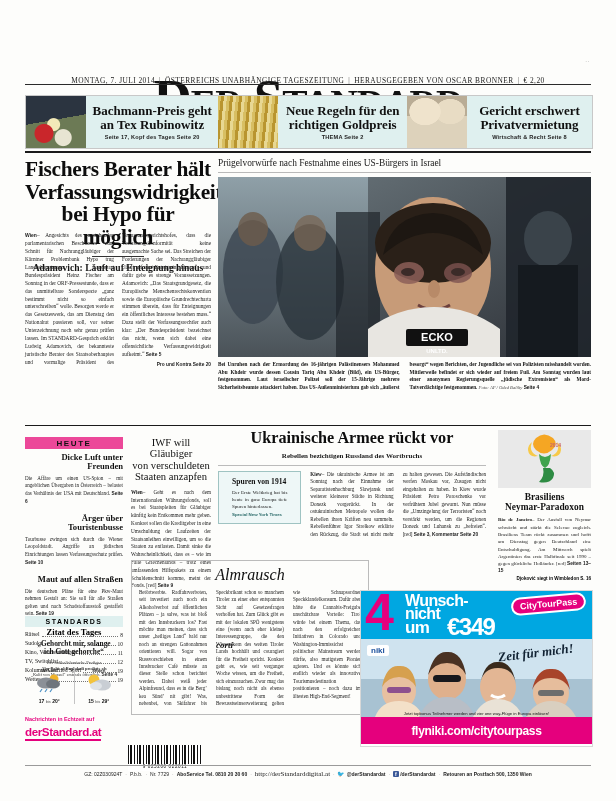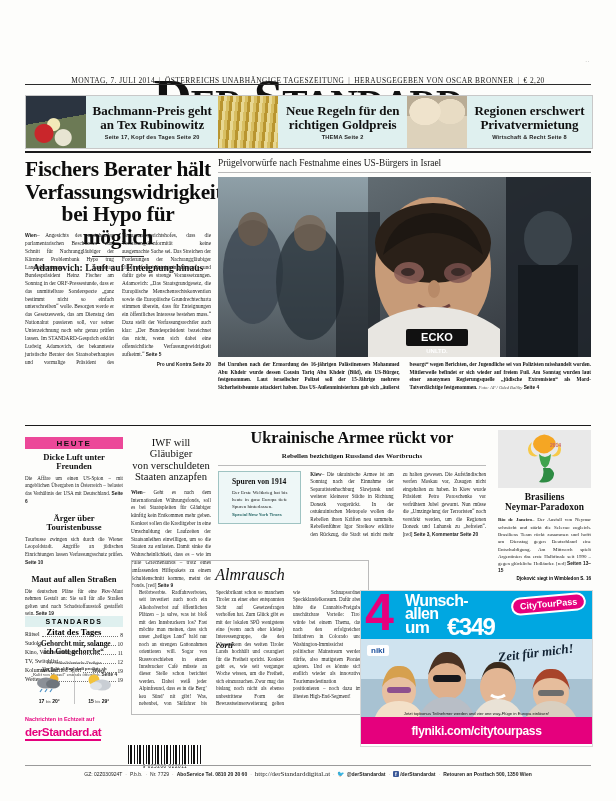--- a/index.html
+++ b/index.html
@@ -64,21 +64,21 @@
   .hero-img{width:373px;height:180px;position:relative;overflow:hidden;background:#30333a;}
   .hcap{margin-top:4px;column-count:2;column-gap:10px;font-size:5.2px;line-height:1.45;
      text-align:justify;font-weight:700;color:#111;}
   .hcap .cred{font-weight:400;font-style:italic;font-size:4.6px;color:#444;}
 
   
   .heute-h{position:absolute;left:25px;top:437px;width:98px;height:12px;background:#ec4899;
      display:flex;align-items:center;justify-content:center;
      font-family:"Liberation Sans",sans-serif;font-weight:700;font-size:8px;letter-spacing:1.6px;color:#111;}
   .heute{position:absolute;left:25px;top:453px;width:98px;}
-  .heute h3{margin:0 0 3px;font-weight:700;font-size:8.6px;line-height:1.1;text-align:center;color:#111;}
+  .heute h3{margin:0 0 3px;font-weight:700;font-size:8.6px;line-height:1.1;text-align:right;color:#111;}
   .heute p{margin:0 0 9px;font-size:5.1px;line-height:1.48;text-align:justify;color:#1c1c1c;}
 
   .zitat-h{font-weight:700;font-size:8.6px;text-align:center;margin:0 0 3px;}
   .zitat-q{font-weight:700;font-size:7.4px;line-height:1.16;text-align:center;color:#111;}
   .zitat-b{font-size:4.4px;line-height:1.4;text-align:center;color:#333;margin-top:3px;}
 
   .standards-h{position:absolute;left:25px;top:616px;width:98px;height:11px;background:#dff0ef;
      display:flex;align-items:center;justify-content:center;
      font-family:"Liberation Sans",sans-serif;font-weight:700;font-size:7px;letter-spacing:1.5px;}
   .stlist{position:absolute;left:25px;top:630px;width:98px;font-size:5.8px;line-height:1.55;color:#151515;}
@@ -197,21 +197,21 @@
     <div class="tz" style="flex:1.02">
       <div class="tz-img img-gold"></div>
       <div class="tz-txt">
         <div class="tz-h"><span>Neue Regeln für den</span><br><span>richtigen Goldpreis</span></div>
         <div class="tz-s">THEMA Seite 2</div>
       </div>
     </div>
     <div class="tz" style="flex:1">
       <div class="tz-img img-bed"></div>
       <div class="tz-txt">
-        <div class="tz-h"><span>Regionen erschwert</span><br><span>Privatvermietung</span></div>
+        <div class="tz-h"><span>Gericht erschwert</span><br><span>Privatvermietung</span></div>
         <div class="tz-s">Wirtschaft &amp; Recht Seite 8</div>
       </div>
     </div>
   </div>
 
   <div class="rule-thick" style="top:151px;"></div>
 
   <div class="lead">
     <h1>
       <span>Fischers Berater hält</span><br>
@@ -408,21 +408,21 @@
   <div class="alm">
     <h3>Almrausch</h3>
     <div class="alm-body">Betörtwerbte. Radfahrverboten, seit investiert auch noch ein Alkoholverbot auf öffentlichen Plätzen – ja salve, was ist bloß mit den Innsbruckern los? Fast möchte man meinen, dass sich unser „heiliges Land“ bald nur noch an strengen Gattonahmen orientieren will. Sogar von Russvorschieben in einem Innsbrucker Café müsste an dieser Stelle schon berichtet werden. Dabei weiß jeder Alpinfreund, dass es in die Berg’ kea Sünd’ nit gibt! Was, nebenbei, von Skifahrer bis Speckbrikant schon so manchem Tiroler zu einer eher entspannten Sicht auf Gesetzesfragen verholfen hat. Zum Glück gibt es mit der lokalen SPÖ wenigstens eine (wenn auch eher kleine) Interessengruppe, die den Wissenskern des weiten Tiroler Lands hochhält und couragiert für die Freiheit spricht. Konkret geht es, wie seit verganger Woche wissen, um die Freiheit, sich einzurauchen. Zwar mag das bislang noch nicht als ebenso unbestrittene Form der Bewusstseinserweiterung gelten wie Schnapsordner Speckklandelkonsum. Dafür aber hätte die Cannabis-Freigabe unschätzbare Vorteile: Tirol würde bei einem Thema, das nach den erfolgreichen Initiativen in Colorado und Washington-Immissichst politischer Mainstream werden dürfte, also mutigstem Pionier agieren. Und es könnte sich endlich wieder als innovative Tourismusdestination positionieren – noch dazu im ältesten High-End-Segment!</div>
   </div>
   <div class="corti">corti</div>
 
   <div class="ad">
     <div class="ad-top">
       <div class="ad-4">4</div>
       <div class="ad-w">Wunsch-</div>
-      <div class="ad-z">allen</div>
+      <div class="ad-z">nicht</div>
       <div class="ad-um">um</div>
       <div class="ad-pr">€349</div>
       <div class="ad-ctp">CityTourPass</div>
     </div>
     <div class="ad-photo">
       <svg width="231" height="78" viewBox="0 0 231 78">
         <rect width="231" height="78" fill="#cfe3ef"></rect>
         <rect y="40" width="231" height="38" fill="#a8c2d2"></rect>
 
         <ellipse cx="38" cy="52" rx="17" ry="19" fill="#e8c0a0"></ellipse>

